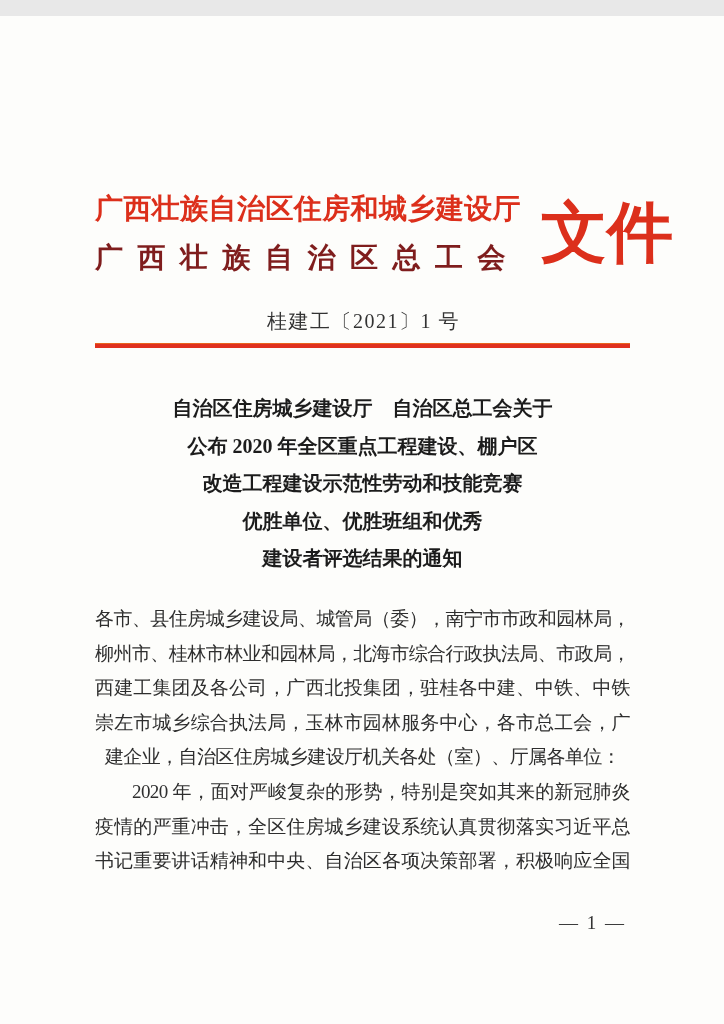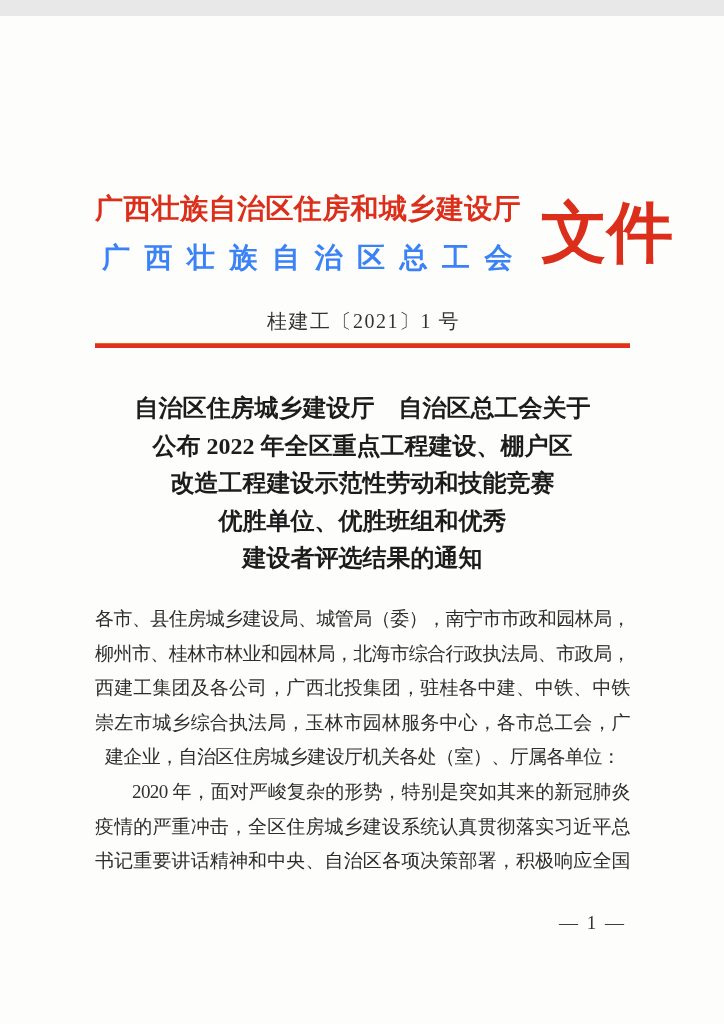--- a/index.html
+++ b/index.html
@@ -34,25 +34,24 @@
     font-size: 28px;
     font-weight: bold;
     color: #dc2f1b;
     line-height: 49px;
     letter-spacing: 0.4px;
     white-space: nowrap;
   }
   .org-line2 {
     font-size: 28px;
     font-weight: bold;
-    color: #3b82f6;
+    color: #7f1d1d;
     line-height: 49px;
     letter-spacing: 14.5px;
     white-space: nowrap;
-    text-align: right;
   }
   .doc-type {
     font-size: 66px;
     font-weight: bold;
     color: #dc2f1b;
     line-height: 1;
     margin-left: 14px;
     white-space: nowrap;
   }
   
@@ -81,21 +80,21 @@
   .doc-title {
     position: absolute;
     top: 374px;
     left: 85px;
     width: 555px;
     text-align: center;
     font-weight: bold;
     color: #1c1c1c;
   }
   .title-line {
-    font-size: 24px;
+    font-size: 20px;
     line-height: 37.5px;
     white-space: nowrap;
   }
   
   .body-text {
     position: absolute;
     top: 586px;
     left: 95px;
     width: 535px;
     color: #2e2e2e;
@@ -138,21 +137,21 @@
     </div>
     <div class="doc-type">文件</div>
   </div>
 
   <div class="doc-number">桂建工〔2021〕1 号</div>
 
   <div class="red-divider"></div>
 
   <div class="doc-title">
       <div class="title-line">自治区住房城乡建设厅　自治区总工会关于</div>
-      <div class="title-line">公布 2022 年全区重点工程建设、棚户区</div>
+      <div class="title-line">公布 2020 年全区重点工程建设、棚户区</div>
       <div class="title-line">改造工程建设示范性劳动和技能竞赛</div>
       <div class="title-line">优胜单位、优胜班组和优秀</div>
       <div class="title-line">建设者评选结果的通知</div>
     </div>
 
   <div class="body-text">
       <div class="body-line just">各市、县住房城乡建设局、城管局（委），南宁市市政和园林局，</div>
       <div class="body-line just">柳州市、桂林市林业和园林局，北海市综合行政执法局、市政局，</div>
       <div class="body-line just">西建工集团及各公司，广西北投集团，驻桂各中建、中铁、中铁</div>
       <div class="body-line just">崇左市城乡综合执法局，玉林市园林服务中心，各市总工会，广</div>

